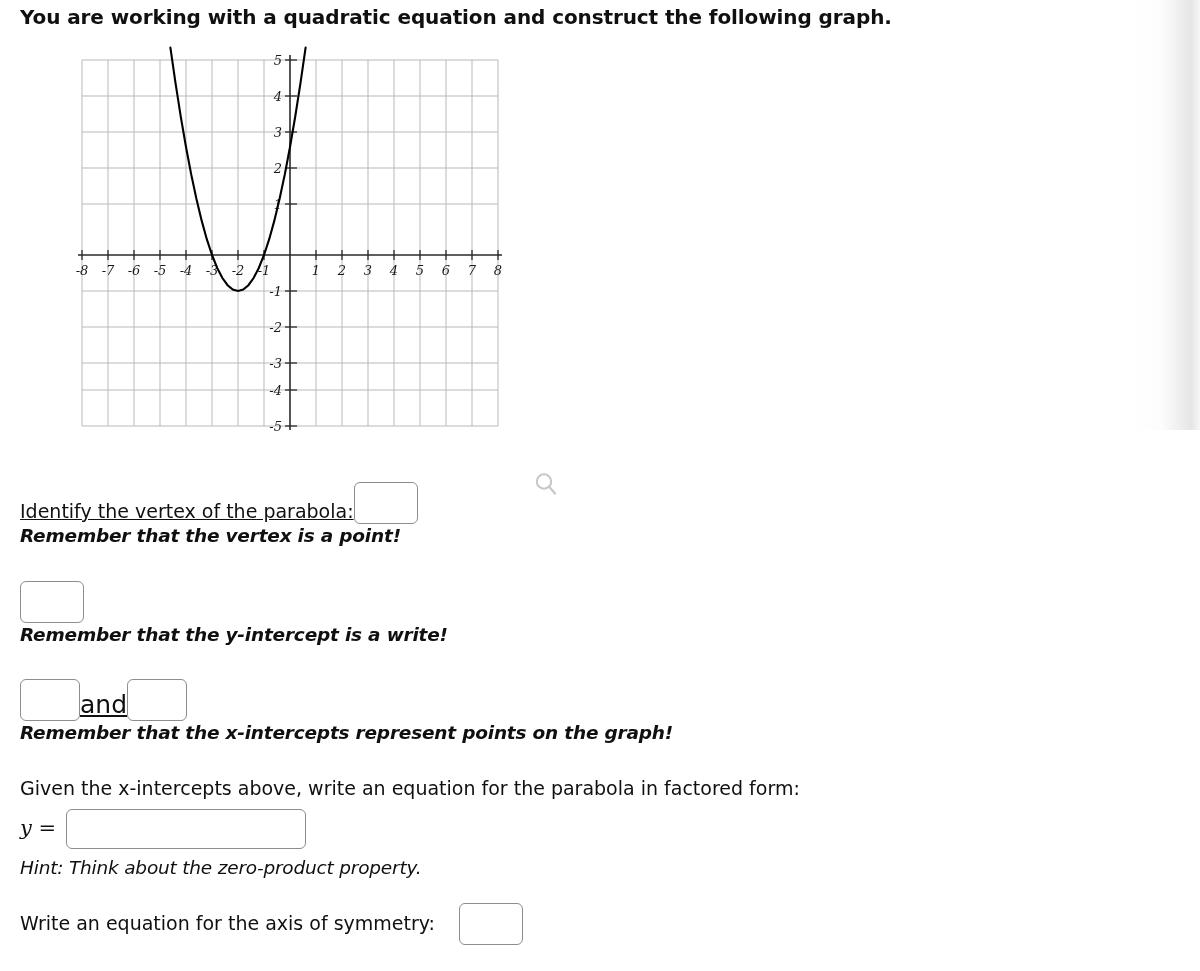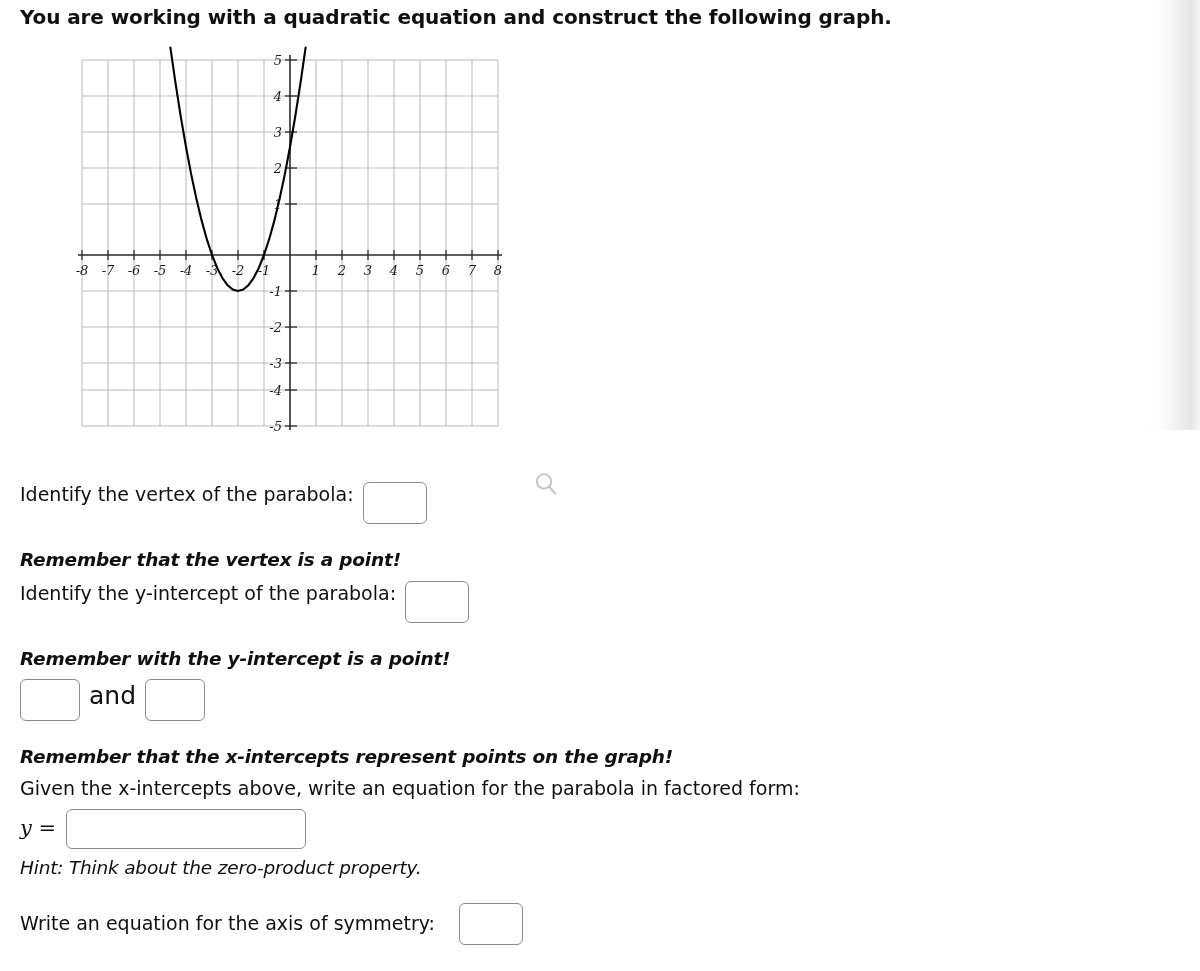--- a/index.html
+++ b/index.html
@@ -65,28 +65,28 @@
   
   .q {
     position: absolute;
     left: 20px;
     font-size: 19px;
     line-height: 1.32;
     white-space: nowrap;
   }
   .q .line1 {
     display: flex;
-    align-items: flex-start;
-    gap: 9px;
+    align-items: flex-end;
+    text-decoration: underline;
   }
   .q .note {
     font-style: italic;
     font-weight: 700;
     font-size: 18.5px;
-    margin-top: 24px;
+    margin-top: 0;
     letter-spacing: -0.2px;
   }
 
   .box {
     box-sizing: border-box;
     display: inline-block;
     background: #ffffff;
     border: 1px solid #8d8d8d;
     border-radius: 6px;
     vertical-align: middle;
@@ -276,24 +276,23 @@
   <div class="q" id="q-vertex">
     <div class="line1">
       <span>Identify the vertex of the parabola:</span>
       <input class="box box-md" type="text" placeholder="" style="">
     </div>
     <div class="note">Remember that the vertex is a point!</div>
   </div>
 
   <div class="q" id="q-yint">
     <div class="line1">
-      <span>Identify the y-intercept of the parabola:</span>
       <input class="box box-md" type="text" placeholder="" style="">
     </div>
-    <div class="note">Remember with the y-intercept is a point!</div>
+    <div class="note">Remember that the y-intercept is a write!</div>
   </div>
 
   <div class="q" id="q-xint">
     <div class="line1">
       <input class="box box-sm" type="text" placeholder="" style="">
       <span class="and-word">and</span>
       <input class="box box-sm" type="text" placeholder="" style="">
     </div>
     <div class="note">Remember that the x-intercepts represent points on the graph!</div>
   </div>

